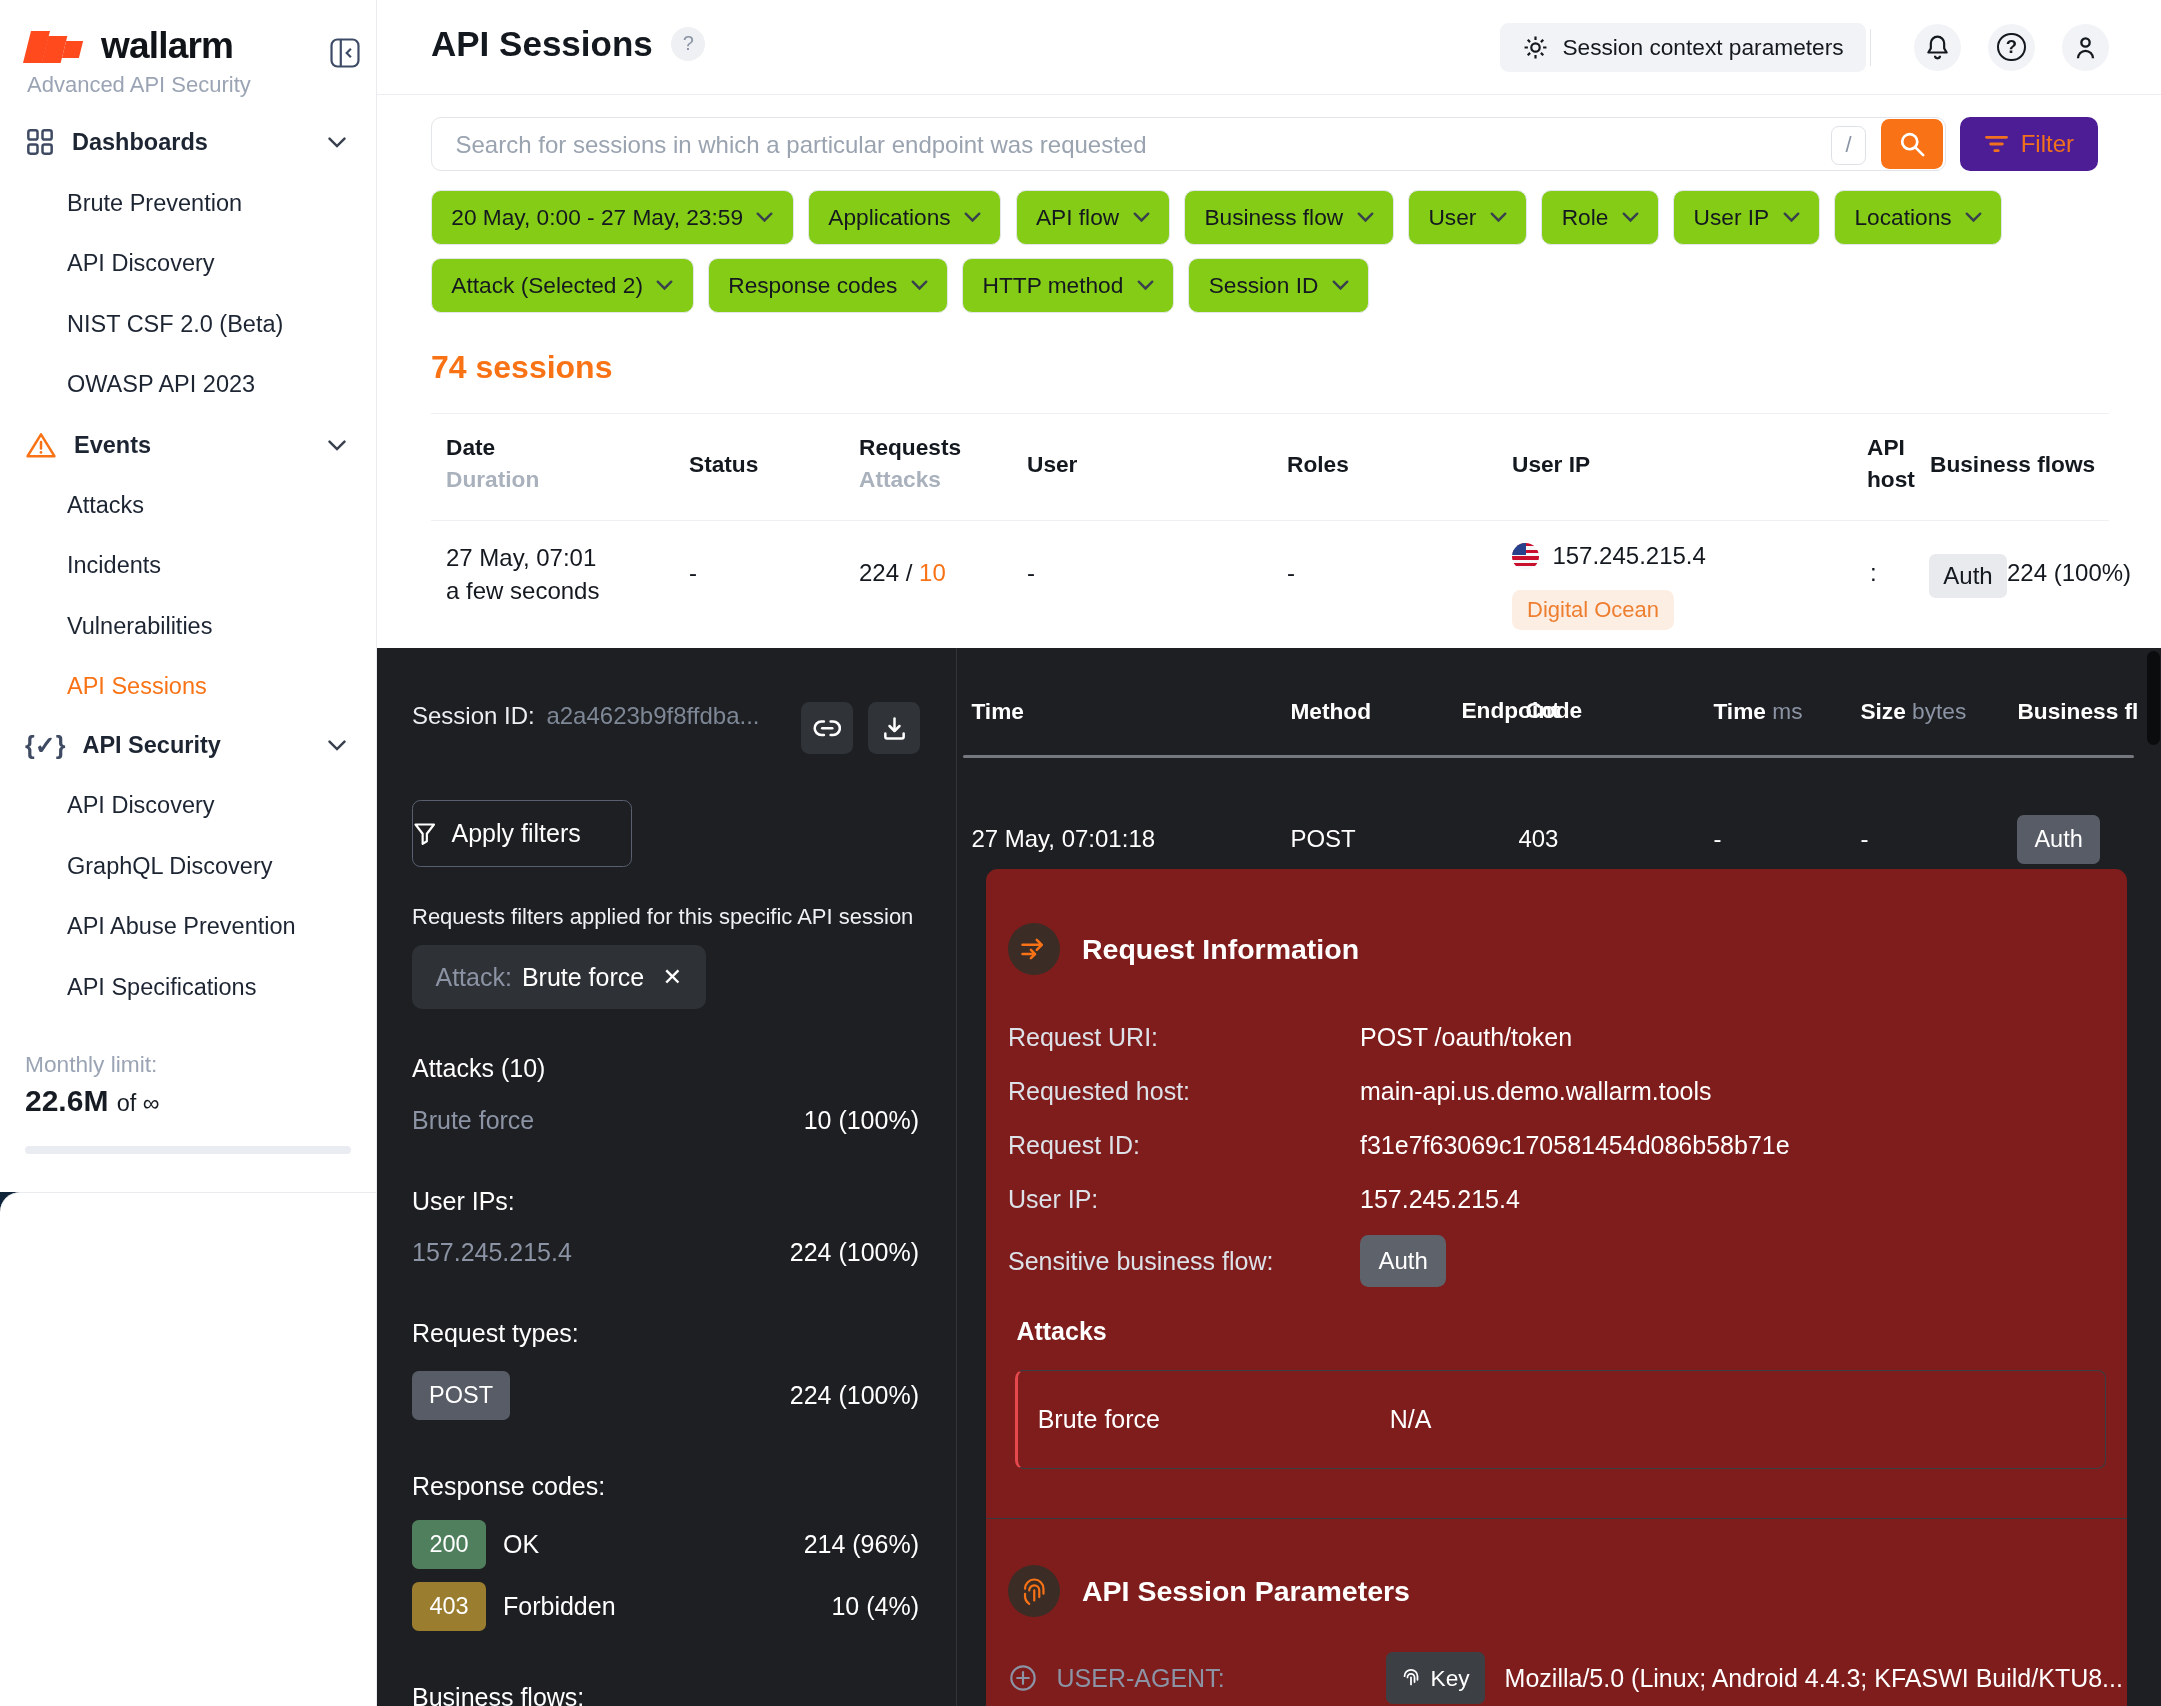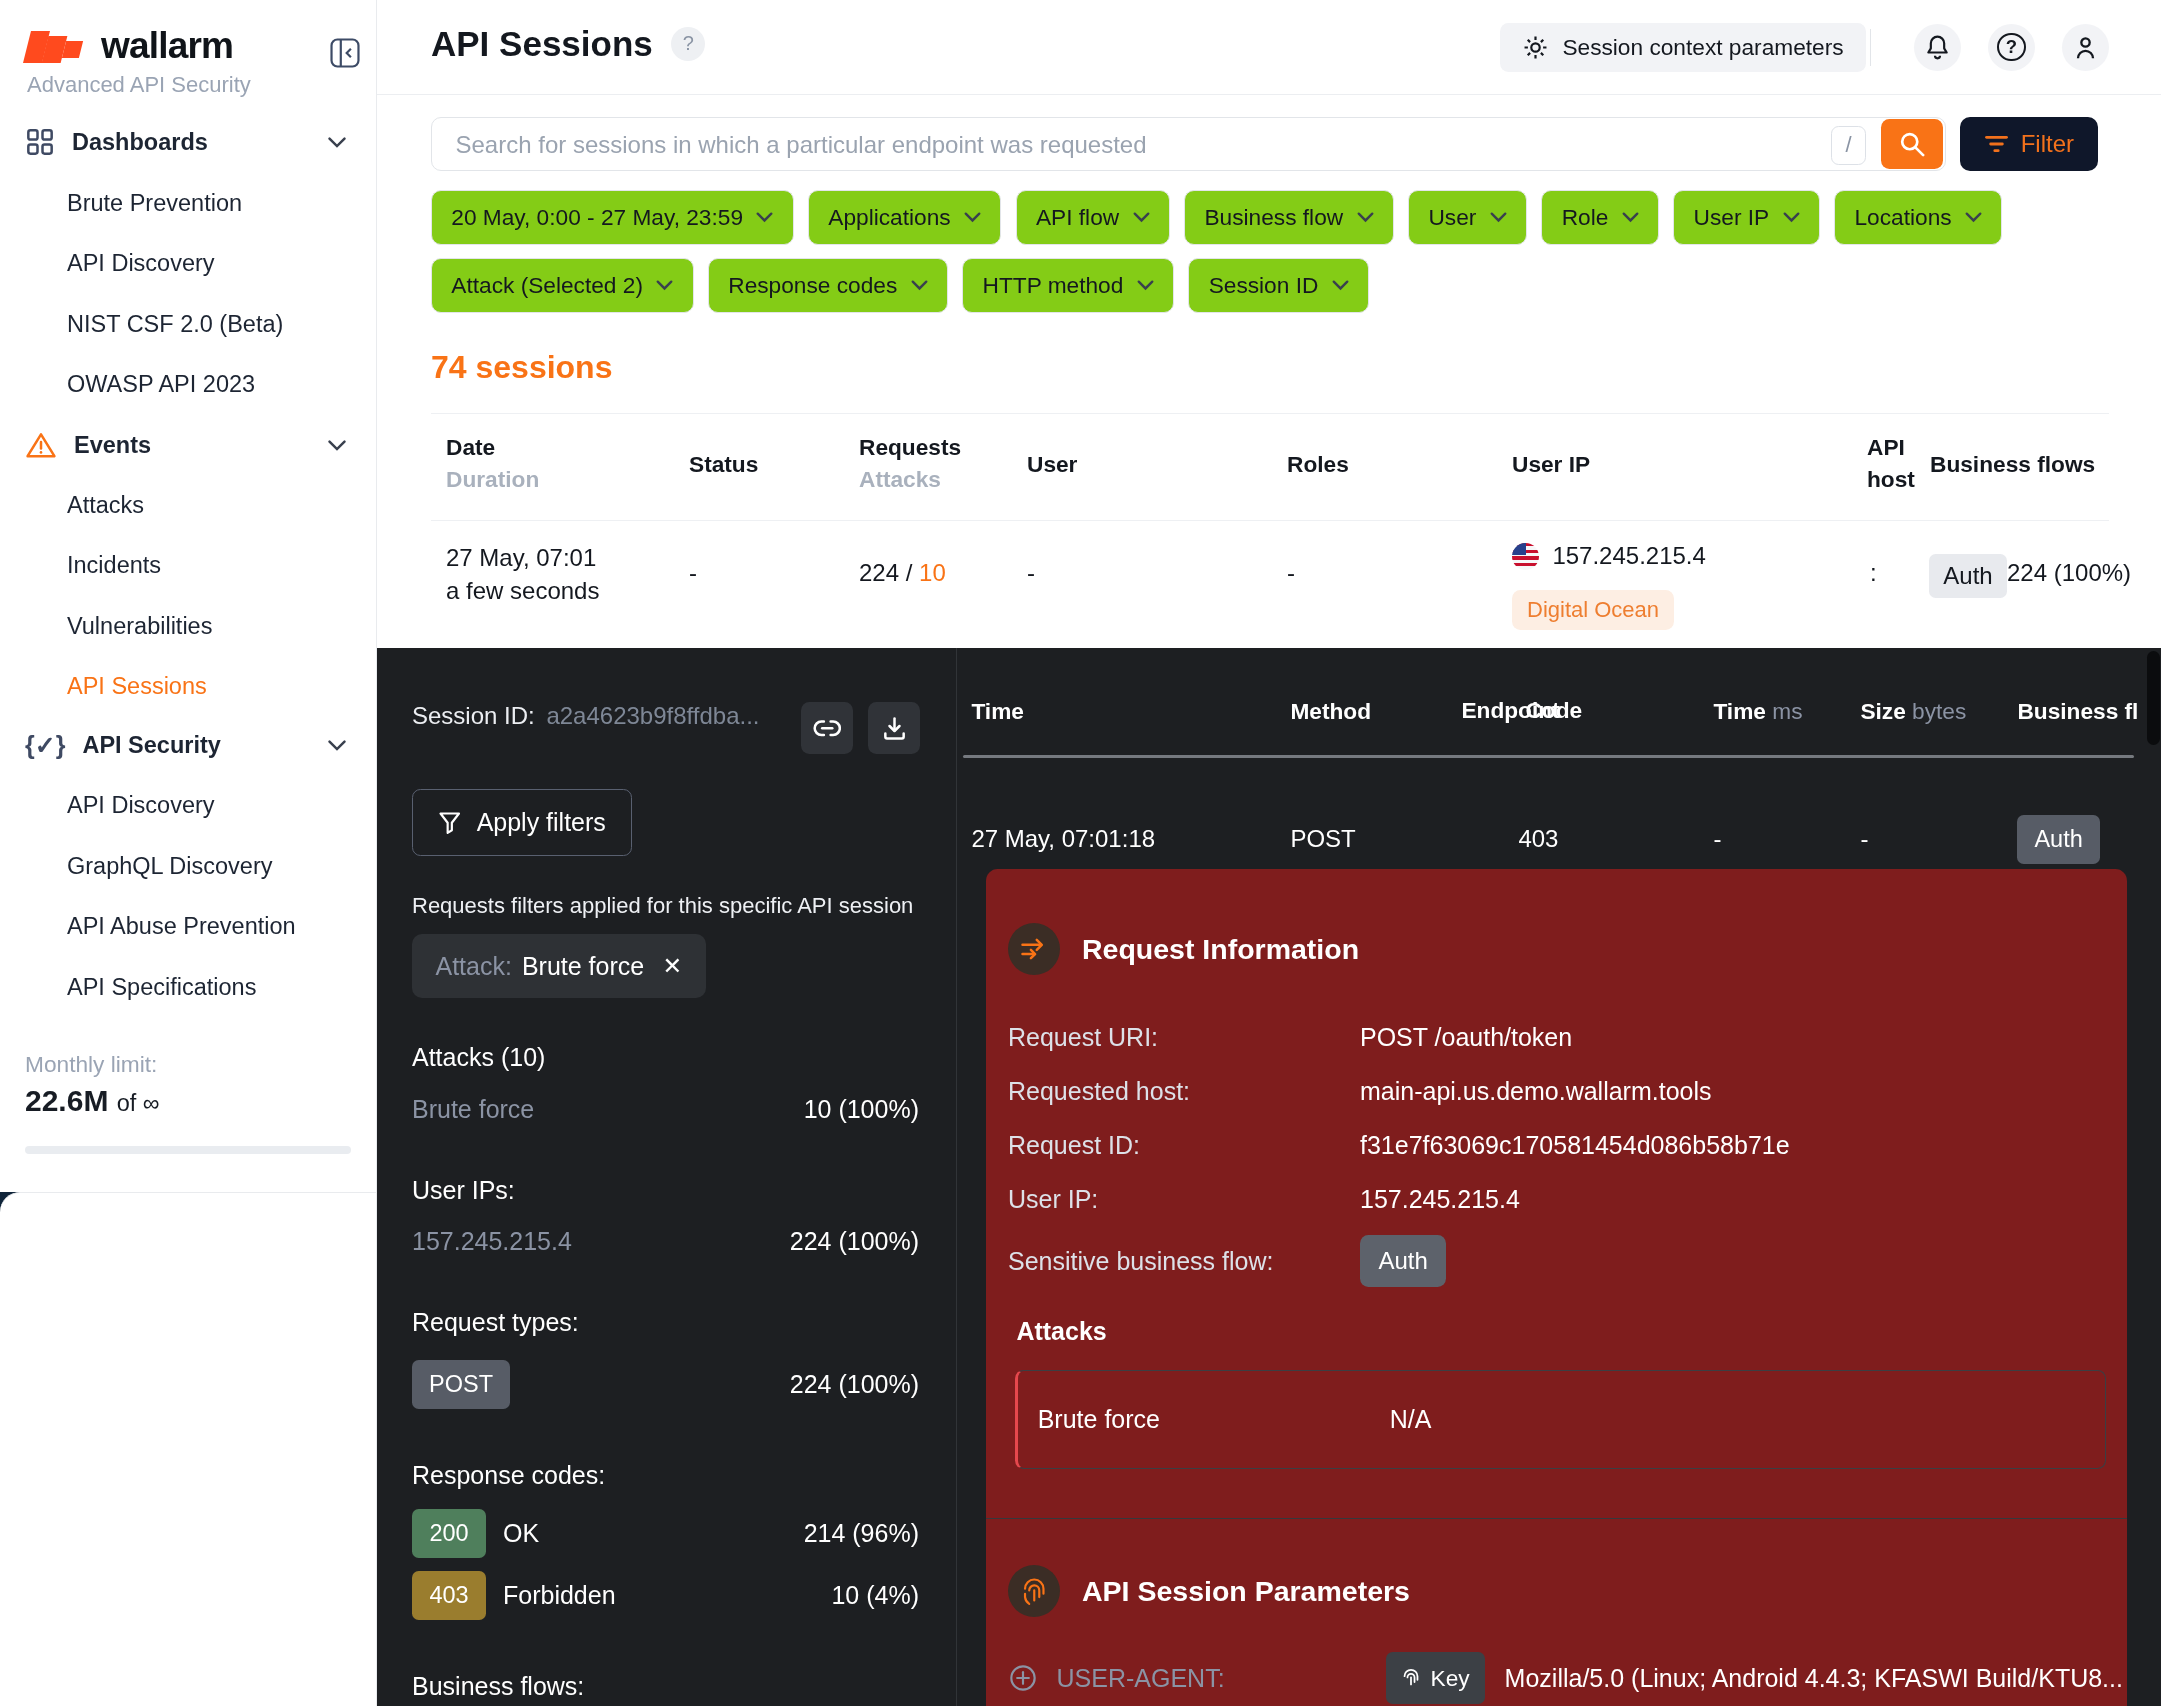--- a/index.html
+++ b/index.html
@@ -50,21 +50,21 @@
   .icon-circle{position:absolute;top:23.5px;width:47px;height:47px;border-radius:50%;background:#f2f3f6;
     display:flex;align-items:center;justify-content:center;color:#14181f;font-size:23.5px;font-weight:700}
 
   .search-box{position:absolute;left:54px;top:117px;width:1515px;height:54px;border:0.8px solid #e2e5e9;
     border-radius:10px;background:#fff}
   .search-ph{position:absolute;left:23.5px;top:12.6px;font-size:24px;color:#9aa3b0}
   .slash-badge{position:absolute;right:79px;top:7.6px;width:35px;height:39px;border:0.8px solid #dde1e7;
     border-radius:7.6px;color:#8a94a4;font-size:22px;display:flex;align-items:center;justify-content:center}
   .search-btn{position:absolute;right:1.7px;top:0.8px;width:62px;height:50px;background:#f97316;
     border-radius:8.4px;display:flex;align-items:center;justify-content:center}
-  .filter-btn{position:absolute;left:1583px;top:117px;width:138px;height:54px;background:#0f172a;
+  .filter-btn{position:absolute;left:1583px;top:117px;width:138px;height:54px;background:#4c1d95;
     border-radius:10px;display:flex;align-items:center;justify-content:center;gap:11.7px;
     font-size:24px;color:#f2711c}
 
   .chips-row{position:absolute;left:54px;display:flex;gap:14.3px}
   .chip{height:55px;padding:0 19.3px;border:0.8px solid #e2e5e9;border-radius:10px;background:#84cc16;
     display:flex;align-items:center;gap:13.4px;font-size:22.7px;color:#14181f;white-space:nowrap}
 
   .count{position:absolute;left:54px;top:349px;font-size:32px;font-weight:700;color:#f97316}
   .t-div{position:absolute;left:54px;top:413px;width:1678px;height:0.8px;background:#eef0f3}
   .thead{position:absolute;left:54px;top:414px;width:1678px;height:107px;border-bottom:0.8px solid #eef0f3}
@@ -87,22 +87,22 @@
   .sheet{position:absolute;left:377px;top:648px;width:1785px;height:1059px;background:#1d1f22;color:#fff}
   .sheet-left{position:absolute;left:0;top:0;width:580px;height:100%;border-right:0.8px solid #313438;
     padding:54px 37px 0 35px}
   .sid-row{display:flex;align-items:baseline;gap:11.7px;height:52px}
   .sid-label{font-size:24px;color:#eceef2}
   .sid-value{font-size:24px;color:#7e8796}
   .icon-btn{position:absolute;top:54px;width:52px;height:52px;background:#303338;border-radius:8.4px;
     display:flex;align-items:center;justify-content:center}
   .btn-link{left:424px}
   .btn-dl{left:491px}
-  .apply-btn{margin-top:35px;width:220px;height:67px;border:1.7px solid #596070;border-radius:8.4px;
-    display:flex;align-items:center;justify-content:center;gap:15px;font-size:25px;color:#fff}
+  .apply-btn{margin-top:46px;width:220px;height:67px;border:1.7px solid #596070;border-radius:8.4px;
+    display:flex;align-items:center;gap:15px;font-size:25px;color:#fff}
   .note{margin-top:37px;font-size:22px;color:#eef0f4}
   .chip-dark{margin-top:15px;display:inline-flex;align-items:center;gap:10px;height:64px;
     padding:0 23.5px;background:#2e3135;border-radius:10px;font-size:25px}
   .chip-dark .cl{color:#8b93a4}
   .chip-dark .cx{margin-left:8.4px;font-size:23.5px;color:#fff}
   .sec-head{margin-top:45px;font-size:25px;color:#fff}
   .kv{margin-top:22.7px;display:flex;justify-content:space-between;align-items:center;font-size:25px}
   .kv .k{color:#8b93a4}
   .kv .v{color:#fff}
   .kv .left{display:flex;align-items:center;gap:17px}

